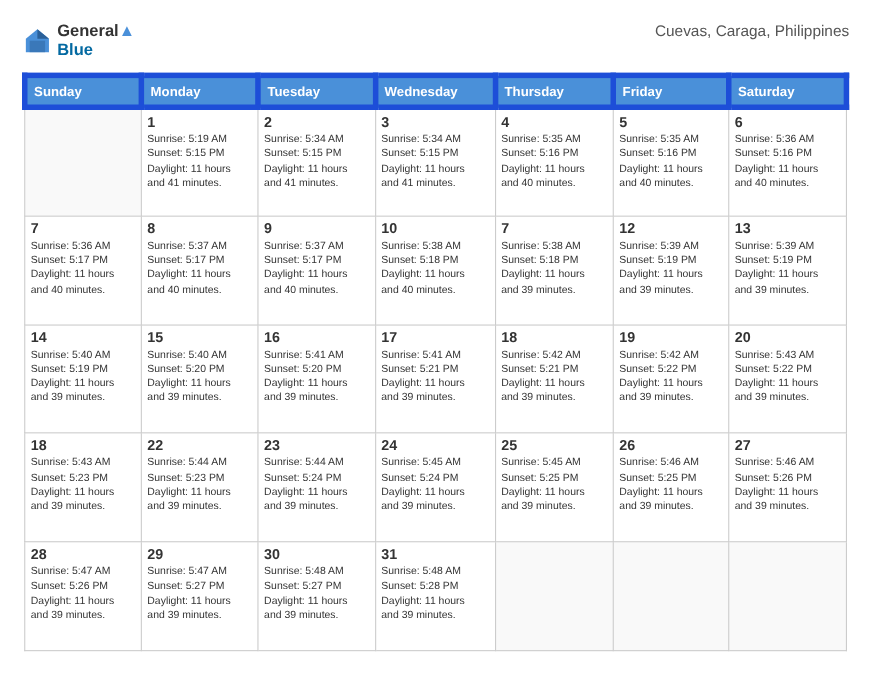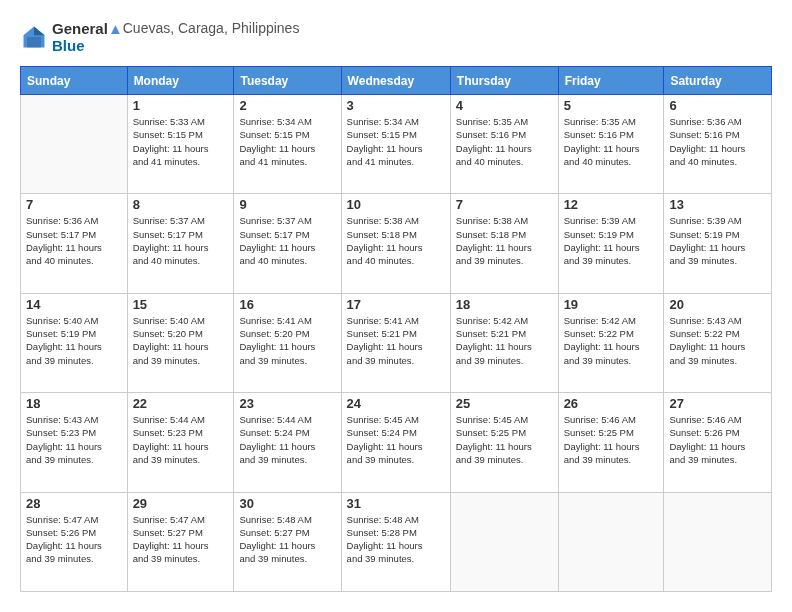--- a/index.html
+++ b/index.html
@@ -12,21 +12,21 @@
     }
     .page {
       width: 792px;
       height: 612px;
       padding: 20px;
       display: flex;
       flex-direction: column;
     }
     .header {
       display: flex;
-      justify-content: flex-start;
+      justify-content: space-between;
       align-items: flex-start;
       margin-bottom: 12px;
     }
     .logo {
       display: flex;
       align-items: center;
       gap: 4px;
     }
     .logo-icon {
       width: 28px;
@@ -49,21 +49,21 @@
       border-collapse: collapse;
       width: 100%;
       flex: 1;
     }
     .calendar th {
       background: #4a90d9;
       color: #fff;
       font-size: 12px;
       font-weight: bold;
       padding: 5px 6px;
-      border: 1px solid #1d4ed8;
+      border: 5px solid #1d4ed8;
       text-align: left;
       height: 28px;
       margin-top: 20px;
     }
     .calendar td {
       border: 1px solid #ccc;
       vertical-align: top;
       padding: 3px 5px;
       width: 113px;
       height: 88px;
@@ -117,21 +117,21 @@
           <th>Thursday</th>
           <th>Friday</th>
           <th>Saturday</th>
         </tr>
     </thead>
     <tbody id="calendar-body">
     <tr>
           <td class="empty-cell"></td>
           <td>
             <span class="day-num">1</span>
-            <div class="day-info" style="white-space: pre-line;">Sunrise: 5:33 AM
+            <div class="day-info" style="white-space: pre-line;">Sunrise: 5:19 AM
 Sunset: 5:15 PM
 Daylight: 11 hours
 and 41 minutes.</div>
           </td>
           <td>
             <span class="day-num">2</span>
             <div class="day-info" style="white-space: pre-line;">Sunrise: 5:34 AM
 Sunset: 5:15 PM
 Daylight: 11 hours
 and 41 minutes.</div>

